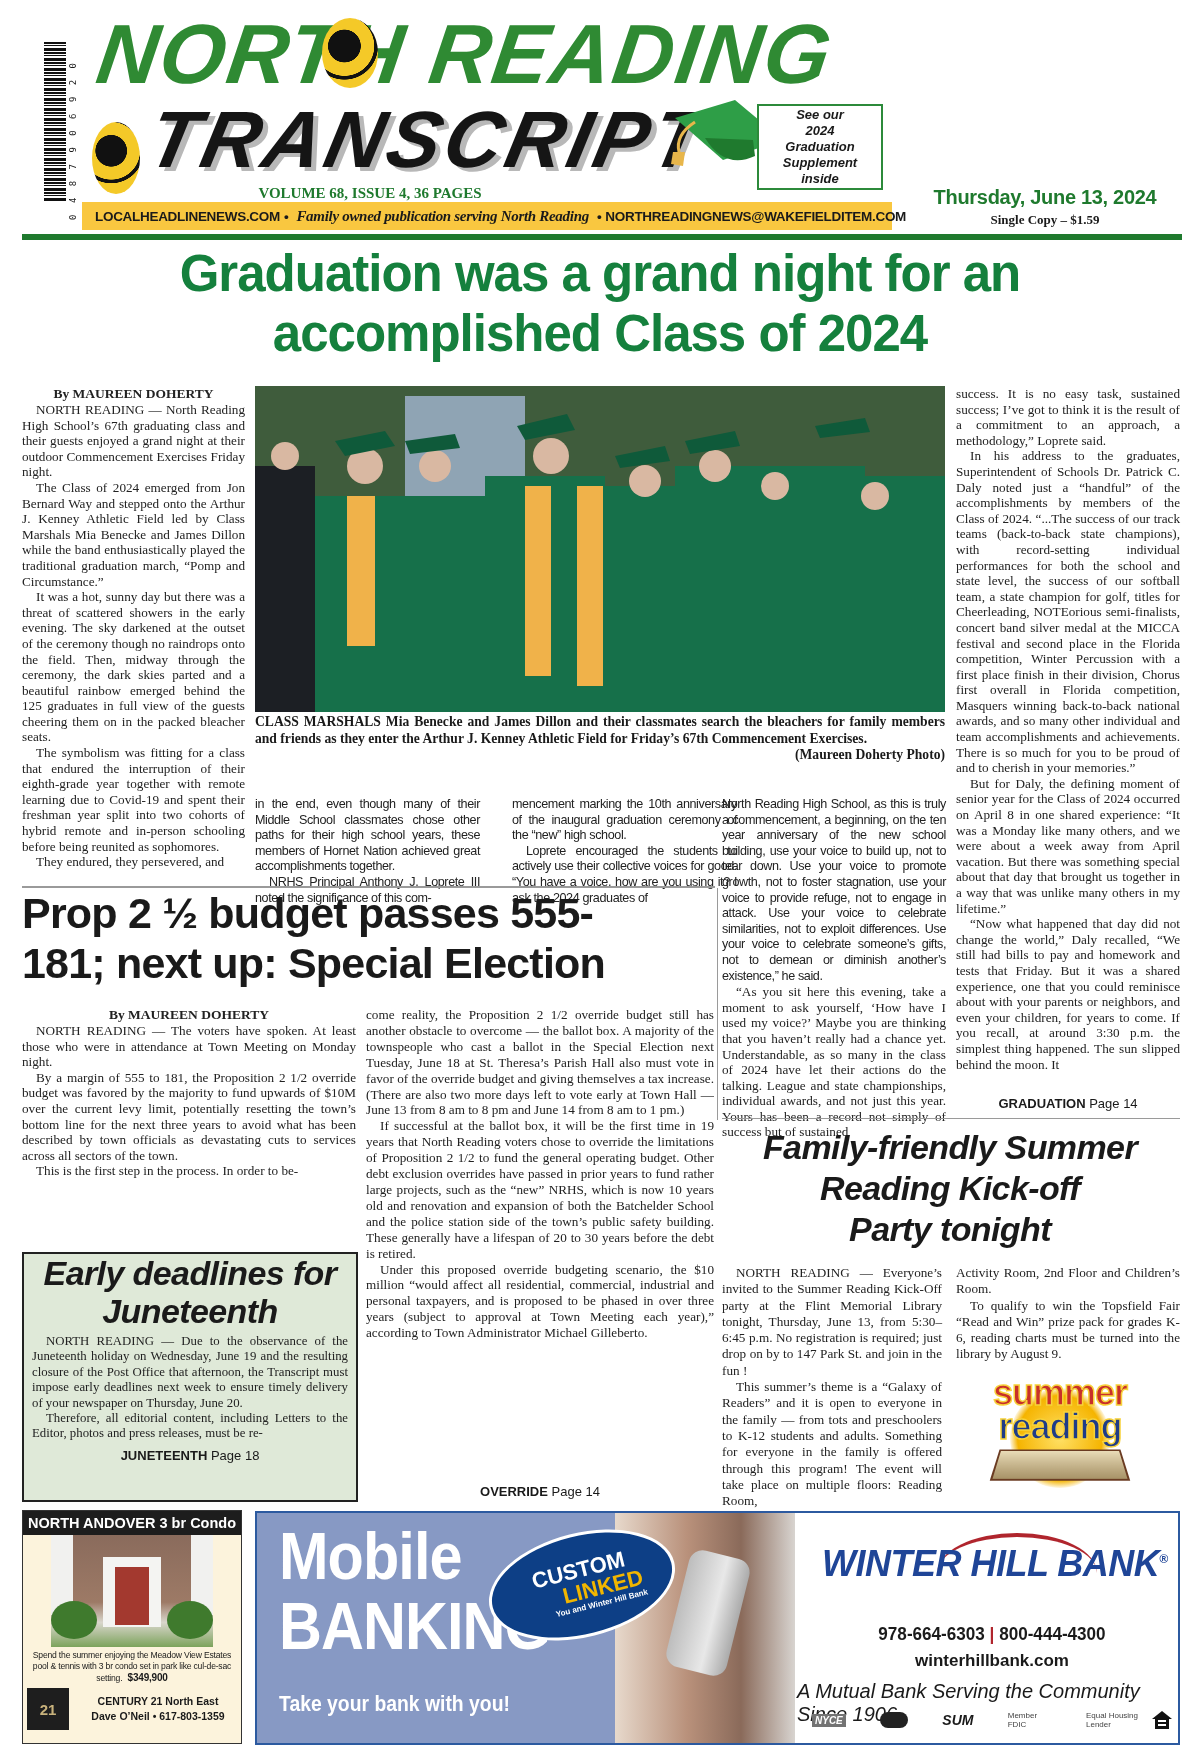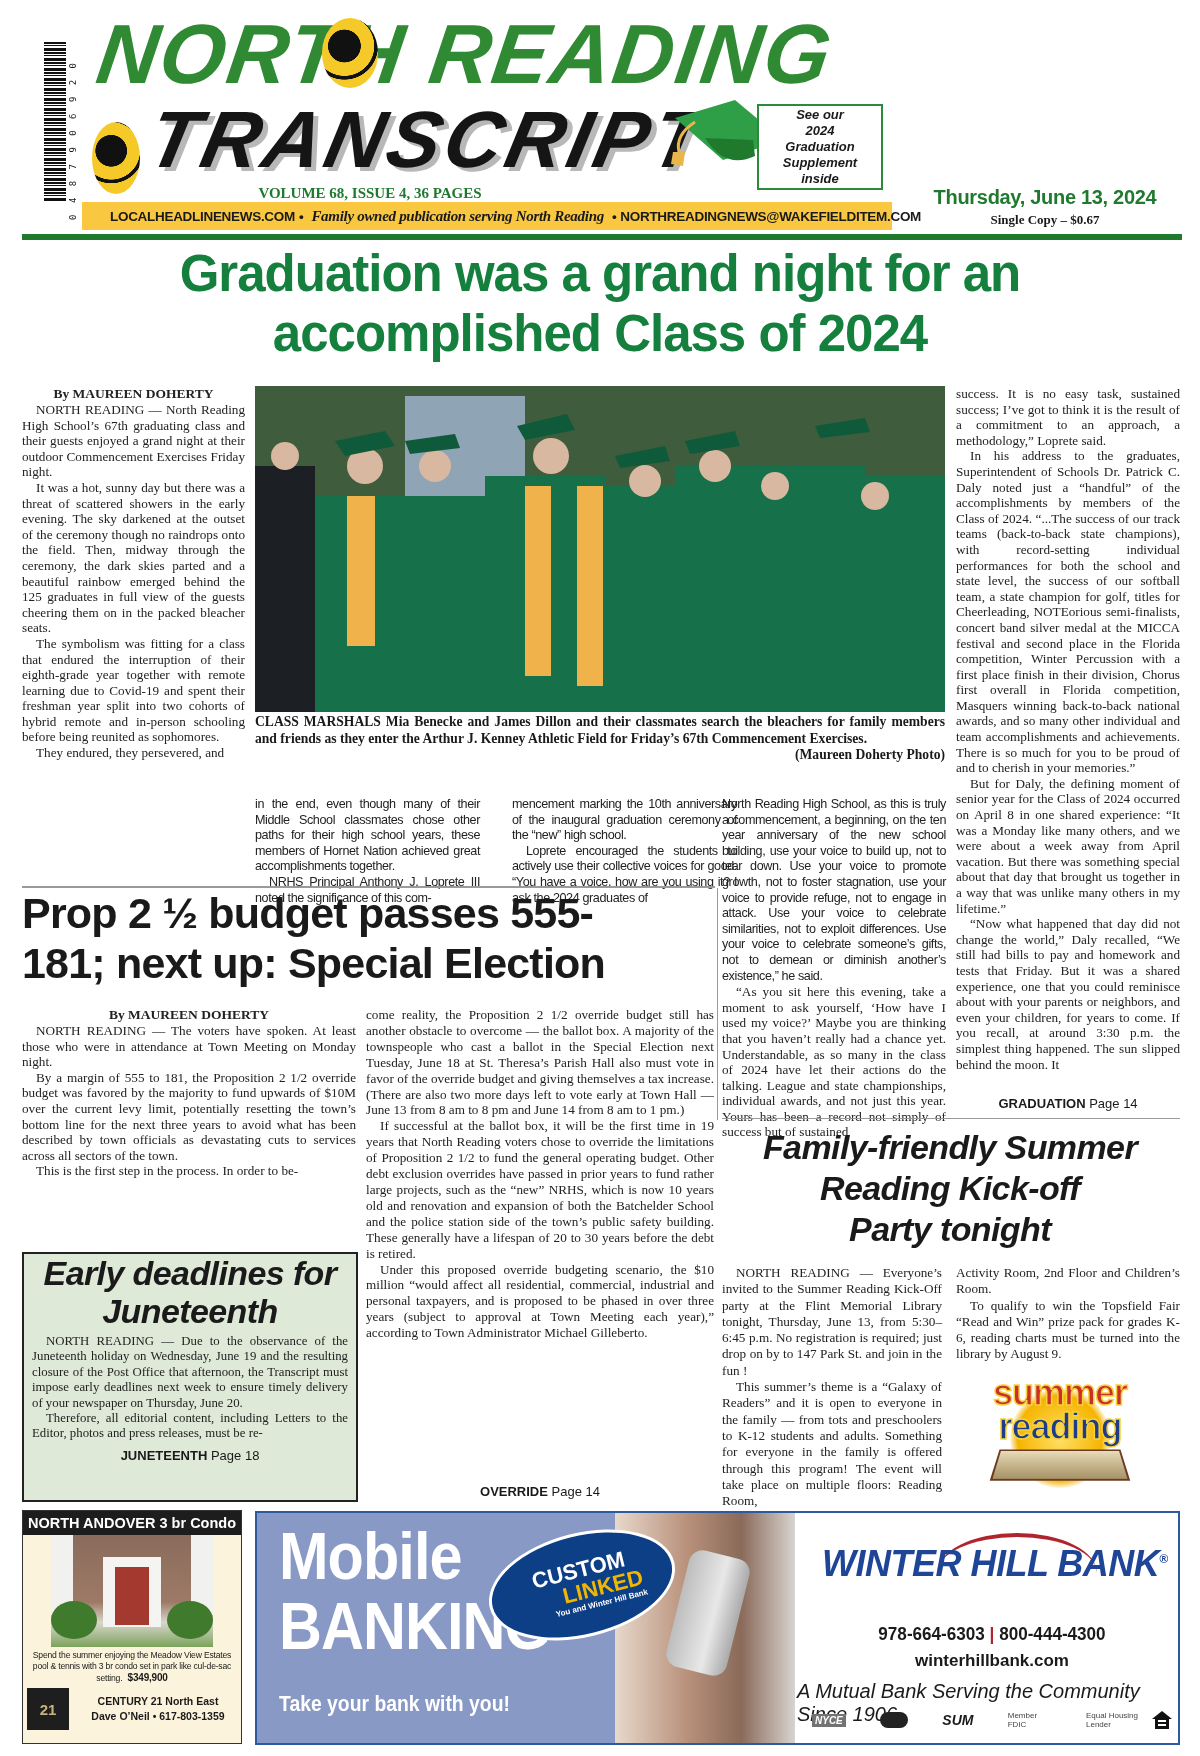--- a/index.html
+++ b/index.html
@@ -10,21 +10,21 @@
   
   .barcode { left: 44px; top: 42px; width: 22px; height: 160px;
     background: repeating-linear-gradient(180deg, #111 0 2px, #fff 2px 3px, #111 3px 4px, #fff 4px 6px, #111 6px 9px, #fff 9px 10px); }
   .barcode-num { left: 68px; top: 60px; font-size: 9px; writing-mode: vertical-rl; transform: rotate(180deg); letter-spacing: 3px; font-family: "DejaVu Sans Mono", monospace; }
   .logo-north { left: 98px; top: 12px; font-family: "Liberation Sans", "DejaVu Sans", sans-serif; font-style: italic; font-weight: bold;
     font-size: 84px; color: #2f8a33; letter-spacing: 2px; transform: skewX(-8deg); line-height: 1; }
   .logo-transcript { left: 150px; top: 100px; font-family: "Liberation Sans", "DejaVu Sans", sans-serif; font-style: italic; font-weight: bold;
     font-size: 80px; color: #151515; letter-spacing: 4px; transform: skewX(-12deg); line-height: 1; text-shadow: 6px 4px 0 #b8b8b8; }
   .hornet { border-radius: 50%; background: radial-gradient(circle at 40% 40%, #111 0 30%, #f4c928 31% 55%, #111 56% 62%, #f4c928 63%); }
   .volume-line { left: 245px; top: 185px; width: 250px; text-align: center; font-size: 15px; font-weight: bold; color: #1f7a2e; background: #fff; padding: 0 6px; }
-  .yellow-bar { left: 82px; top: 202px; width: 810px; height: 28px; background: #f9c740; display: flex; align-items: center; padding-left: 28px;
+  .yellow-bar { left: 82px; top: 202px; width: 810px; height: 28px; background: #f9c740; display: flex; align-items: center; padding-left: 13px;
     font-family: "Liberation Sans", "DejaVu Sans", sans-serif; font-size: 13.5px; font-weight: bold; color: #1a1a1a; white-space: nowrap; letter-spacing: -0.3px; }
   .yellow-bar .ital { font-family: "Liberation Serif", "DejaVu Serif", serif; font-style: italic; font-weight: bold; font-size: 15px; margin: 0 4px; }
   .grad-cap { left: 665px; top: 100px; width: 120px; height: 70px; }
   .supp-box { left: 757px; top: 104px; width: 126px; height: 86px; border: 2px solid #2c8a3a; background: #fff;
     font-family: "Liberation Sans", "DejaVu Sans", sans-serif; font-style: italic; font-weight: bold; font-size: 13px; line-height: 16px; text-align: center;
     display: flex; align-items: center; justify-content: center; padding: 4px; }
   .date-line { left: 905px; top: 186px; width: 280px; text-align: center; font-family: "Liberation Sans", "DejaVu Sans", sans-serif; font-weight: bold;
     font-size: 20px; color: #1f7a2e; letter-spacing: -0.3px; }
   .price-line { left: 905px; top: 212px; width: 280px; text-align: center; font-size: 13px; font-weight: bold; }
   .green-rule { left: 22px; top: 234px; width: 1160px; height: 6px; background: #1f7a2e; }
@@ -122,31 +122,32 @@
 
 <div class="abs volume-line">VOLUME 68, ISSUE 4, 36 PAGES</div>
 <div class="abs yellow-bar">
   <span>LOCALHEADLINENEWS.COM</span>
   <span style="margin:0 4px;">•</span>
   <span class="ital">Family owned publication serving North Reading</span>
   <span style="margin:0 4px;">•</span>
   <span>NORTHREADINGNEWS@WAKEFIELDITEM.COM</span>
 </div>
 <div class="abs date-line">Thursday, June 13, 2024</div>
-<div class="abs price-line">Single Copy – $0.67</div>
+<div class="abs price-line">Single Copy – $1.59</div>
 <div class="abs green-rule"></div>
 
 <div class="abs main-headline">
   <div>Graduation was a grand night for an</div>
   <div>accomplished Class of 2024</div>
 </div>
 
 <div class="abs col" style="left:22px;top:386px;width:223px;">
   <div class="byline">By MAUREEN DOHERTY</div>
   <p>NORTH READING — North Reading High School’s 67th graduating class and their guests enjoyed a grand night at their outdoor Commencement Exercises Friday night.</p>
+  <p>The Class of 2024 emerged from Jon Bernard Way and stepped onto the Arthur J. Kenney Athletic Field led by Class Marshals Mia Benecke and James Dillon while the band enthusiastically played the traditional graduation march, “Pomp and Circumstance.”</p>
   <p>It was a hot, sunny day but there was a threat of scattered showers in the early evening. The sky darkened at the outset of the ceremony though no raindrops onto the field. Then, midway through the ceremony, the dark skies parted and a beautiful rainbow emerged behind the 125 graduates in full view of the guests cheering them on in the packed bleacher seats.</p>
   <p>The symbolism was fitting for a class that endured the interruption of their eighth-grade year together with remote learning due to Covid-19 and spent their freshman year split into two cohorts of hybrid remote and in-person schooling before being reunited as sophomores.</p>
   <p>They endured, they persevered, and</p>
 </div>
 
 <div class="abs photo">
   <svg width="690" height="326" viewBox="0 0 690 326">
     <rect x="0" y="0" width="690" height="140" fill="#3f5c3c"></rect>
     <rect x="150" y="10" width="120" height="110" fill="#8fa4b4"></rect>
     <rect x="0" y="140" width="690" height="30" fill="#8a4034"></rect>

